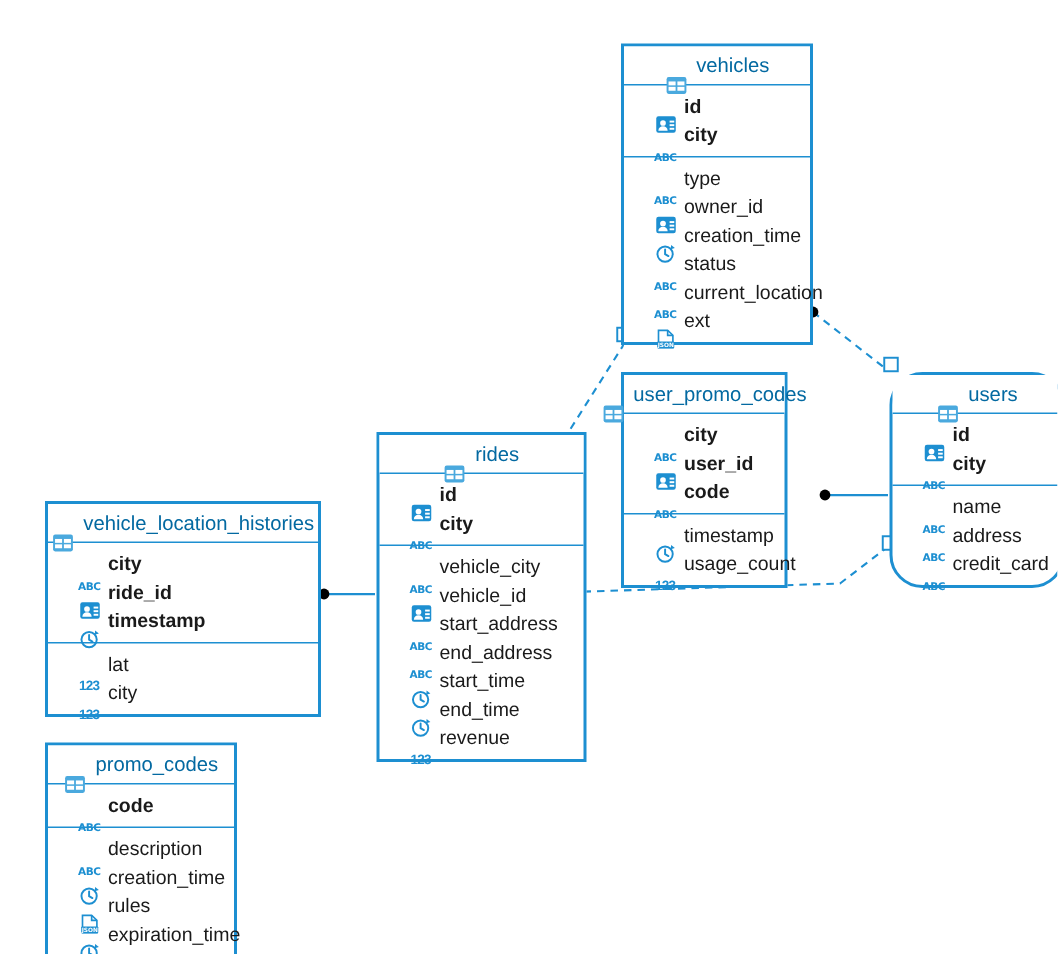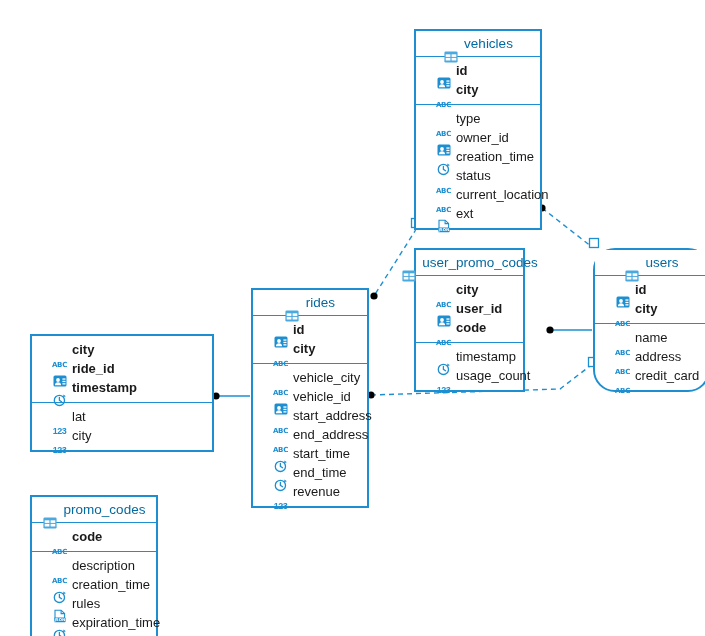--- a/index.html
+++ b/index.html
@@ -324,21 +324,21 @@
           <span class="col-name">address</span>
         </div>
         <div class="col-row">
           <span class="icon">
             <span class="ico-txt">ABC</span>
           </span>
           <span class="col-name">credit_card</span>
         </div>
       </div>
     </div>
-    <div class="table-node" style="left: 251px; top: 288px; width: 118px;">
+    <div class="table-node" style="left: 251px; top: 288px; width: 140px;">
       <div class="tbl-header">
         <span class="icon">
           <svg width="14" height="12" viewBox="0 0 14 12">
             <rect x="0.4" y="0.4" width="13.2" height="11.2" rx="1.4" fill="#4aa9de"></rect>
             <rect x="1.7" y="3.3" width="4.7" height="2.6" fill="#ffffff"></rect>
             <rect x="7.6" y="3.3" width="4.7" height="2.6" fill="#ffffff"></rect>
             <rect x="1.7" y="6.9" width="4.7" height="2.6" fill="#ffffff"></rect>
             <rect x="7.6" y="6.9" width="4.7" height="2.6" fill="#ffffff"></rect>
           </svg>
         </span>
@@ -419,20 +419,32 @@
         </div>
         <div class="col-row">
           <span class="icon">
             <span class="ico-num">123</span>
           </span>
           <span class="col-name">revenue</span>
         </div>
       </div>
     </div>
     <div class="table-node" style="left: 30px; top: 334px; width: 184px;">
+      <div class="tbl-header">
+        <span class="icon">
+          <svg width="14" height="12" viewBox="0 0 14 12">
+            <rect x="0.4" y="0.4" width="13.2" height="11.2" rx="1.4" fill="#4aa9de"></rect>
+            <rect x="1.7" y="3.3" width="4.7" height="2.6" fill="#ffffff"></rect>
+            <rect x="7.6" y="3.3" width="4.7" height="2.6" fill="#ffffff"></rect>
+            <rect x="1.7" y="6.9" width="4.7" height="2.6" fill="#ffffff"></rect>
+            <rect x="7.6" y="6.9" width="4.7" height="2.6" fill="#ffffff"></rect>
+          </svg>
+        </span>
+        <span class="tbl-title">vehicle_location_histories</span>
+      </div>
       <div class="tbl-section keys">
         <div class="col-row pk">
           <span class="icon">
             <span class="ico-txt">ABC</span>
           </span>
           <span class="col-name">city</span>
         </div>
         <div class="col-row pk">
           <span class="icon">
             <svg width="14" height="14" viewBox="0 0 14 14">

